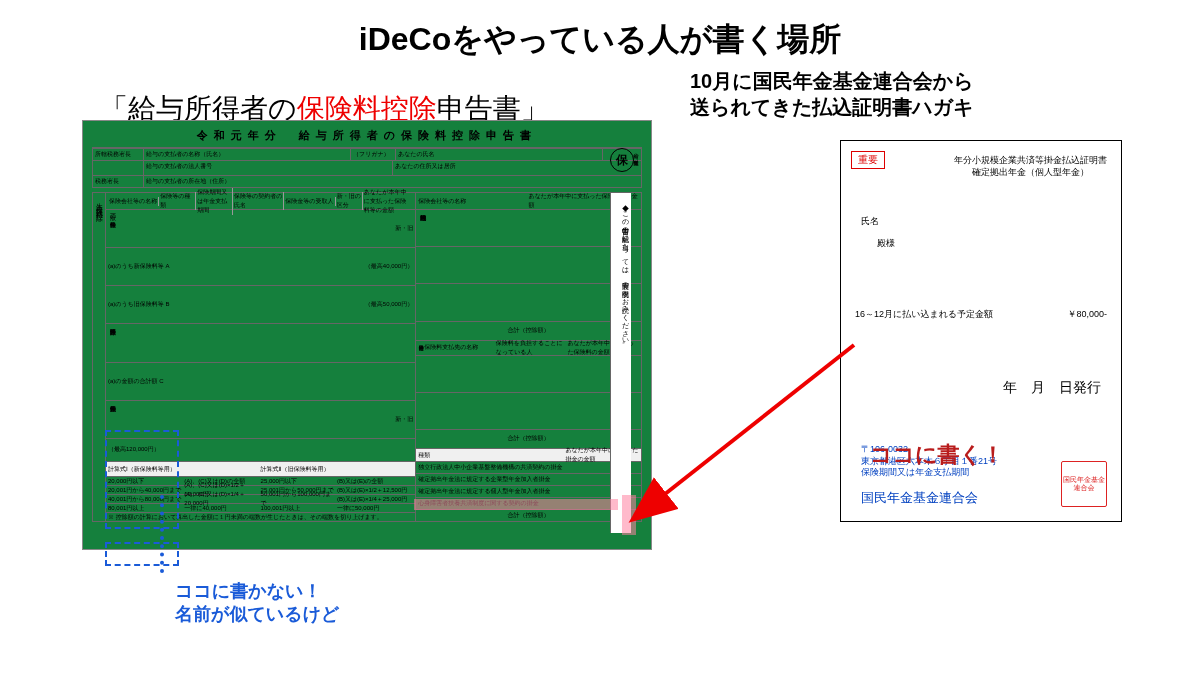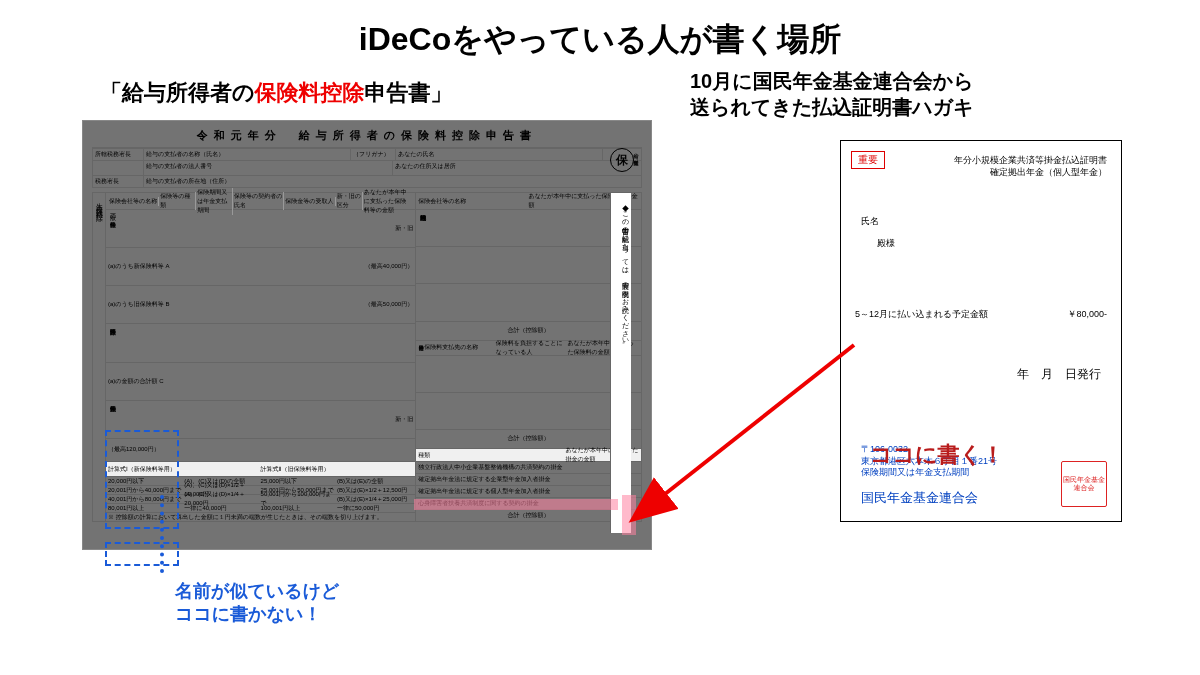--- a/index.html
+++ b/index.html
@@ -1,22 +1,22 @@
 <!DOCTYPE html>
 <html><head>
 <meta charset="utf-8">
 <style>
   body{margin:0;padding:0;width:1200px;height:675px;background:#fff;font-family:"Hiragino Sans","Meiryo",sans-serif;position:relative;overflow:hidden}
   .title{position:absolute;top:18px;left:0;width:100%;text-align:center;font-size:32px;font-weight:700;color:#000}
-  .sub1{position:absolute;top:78px;left:100px;font-size:22px;font-weight:700;color:#000}
+  .sub1{position:absolute;top:90px;left:100px;font-size:28px;font-weight:400;color:#000}
   .sub1 .red{color:#e00}
   .sub2{position:absolute;top:68px;left:690px;font-size:20px;font-weight:700;color:#000;line-height:1.3}
 
   
-  .form{position:absolute;top:120px;left:82px;width:570px;height:430px;background:#737373;box-shadow:inset 0 0 0 1px #888}
+  .form{position:absolute;top:120px;left:82px;width:570px;height:430px;background:#15803d;box-shadow:inset 0 0 0 1px #888}
   .form-title{text-align:center;font-size:11px;letter-spacing:6px;padding:8px 0 4px;font-weight:700}
   .seal{position:absolute;top:28px;right:18px;width:22px;height:22px;border:1.5px solid #000;border-radius:50%;font-size:12px;line-height:22px;text-align:center;font-weight:700}
   .form .row{border-top:1px solid #666;display:flex;font-size:6px}
   .form .cell{border-right:1px solid #666;padding:1px 2px;min-height:8px}
   .noborder{border-right:none!important}
   .hdr-block{border:1px solid #666;margin:0 10px 4px;font-size:6px}
 
   .main-grid{border:1px solid #666;margin:0 10px;height:328px;position:relative;font-size:6px;display:flex}
   .vtxt{writing-mode:vertical-rl;border-right:1px solid #666;padding:4px 1px;letter-spacing:2px;font-size:7px}
   .sect{flex:1;display:flex;flex-direction:column}
@@ -24,27 +24,27 @@
 
   .right-side{position:absolute;top:0;right:10px;width:18px;height:100%;writing-mode:vertical-rl;font-size:7px;padding:6px 1px;border-left:1px solid #666;background:#fff}
 
   
   .hl-blue{position:absolute;outline:2px dashed #1a5bd8}
   .hl-pink{position:absolute;background:rgba(255,130,160,.55)}
 
   
   .card{position:absolute;top:140px;left:840px;width:280px;height:380px;border:1.5px solid #000;background:#fff;font-size:10px}
   .card .tag{position:absolute;top:10px;left:10px;border:1px solid #d00;color:#d00;padding:1px 6px;font-size:10px}
-  .card .ctitle{position:absolute;top:14px;right:14px;text-align:right;font-size:9px;line-height:1.3}
+  .card .ctitle{position:absolute;top:14px;right:14px;text-align:center;font-size:9px;line-height:1.3}
   .card .name{position:absolute;top:74px;left:20px;font-size:9px}
   .card .dear{position:absolute;top:96px;left:36px;font-size:9px}
   .card .tbl{position:absolute;top:166px;left:14px;right:14px;font-size:9px}
   .card .tbl div{display:flex;justify-content:space-between;padding:1px 0}
   .card .sum-box{border:1.5px solid #d00;margin-top:2px;padding:1px 2px}
-  .card .date{position:absolute;top:225px;right:20px;font-size:12px}
+  .card .date{position:absolute;top:238px;right:20px;font-size:14px}
   .card .addr{position:absolute;bottom:42px;left:20px;font-size:9px;color:#0040c0;line-height:1.3}
   .card .org{position:absolute;bottom:14px;left:20px;font-size:13px;color:#0040c0}
   .card .stamp{position:absolute;bottom:14px;right:14px;width:44px;height:44px;border:1.5px solid #d22;color:#d22;font-size:7px;display:flex;align-items:center;justify-content:center;text-align:center;line-height:1.1;border-radius:2px}
 
   .callout-red{position:absolute;top:440px;left:870px;color:#b91c1c;font-size:22px;font-weight:700}
   .callout-blue{position:absolute;top:580px;left:175px;color:#1a5bd8;font-size:18px;font-weight:700;line-height:1.3}
   .dots{position:absolute;top:495px;left:160px;width:0;height:78px;border-left:4px dotted #1a5bd8}
 
   svg.arrow{position:absolute;overflow:visible;pointer-events:none}
 </style>
@@ -221,21 +221,21 @@
 <div class="card">
   <div class="tag">重要</div>
   <div class="ctitle">
     <div>年分小規模企業共済等掛金払込証明書</div>
     <div>確定拠出年金（個人型年金）</div>
   </div>
   <div class="name">氏名</div>
   <div class="dear">殿様</div>
   <div class="tbl">
     <div>
-        <span>5～12月に払い込まれる予定金額</span>
+        <span>16～12月に払い込まれる予定金額</span>
         <span>￥80,000-</span>
       </div>
   </div>
   <div class="date">年　月　日発行</div>
   <div class="addr">
     <div>〒106-0032</div>
     <div>東京都港区六本木６丁目１番21号</div>
     <div>保険期間又は年金支払期間</div>
   </div>
   <div class="org">国民年金基金連合会</div>
@@ -248,15 +248,15 @@
         <path d="M0,0 L0,10 L12,5 z" fill="#e00"></path>
       </marker>
     </defs>
   <line x1="854" y1="345" x2="660" y2="498" stroke="#e00" stroke-width="4" marker-end="url(#ah)"></line>
 </svg>
 
 <div class="callout-red">ココに書く！</div>
 
 <div class="dots"></div>
 <div class="callout-blue">
+  <div>ココに書かない！</div>
   <div>名前が似ているけど</div>
-  <div>ココに書かない！</div>
 </div>
 
 </body></html>

